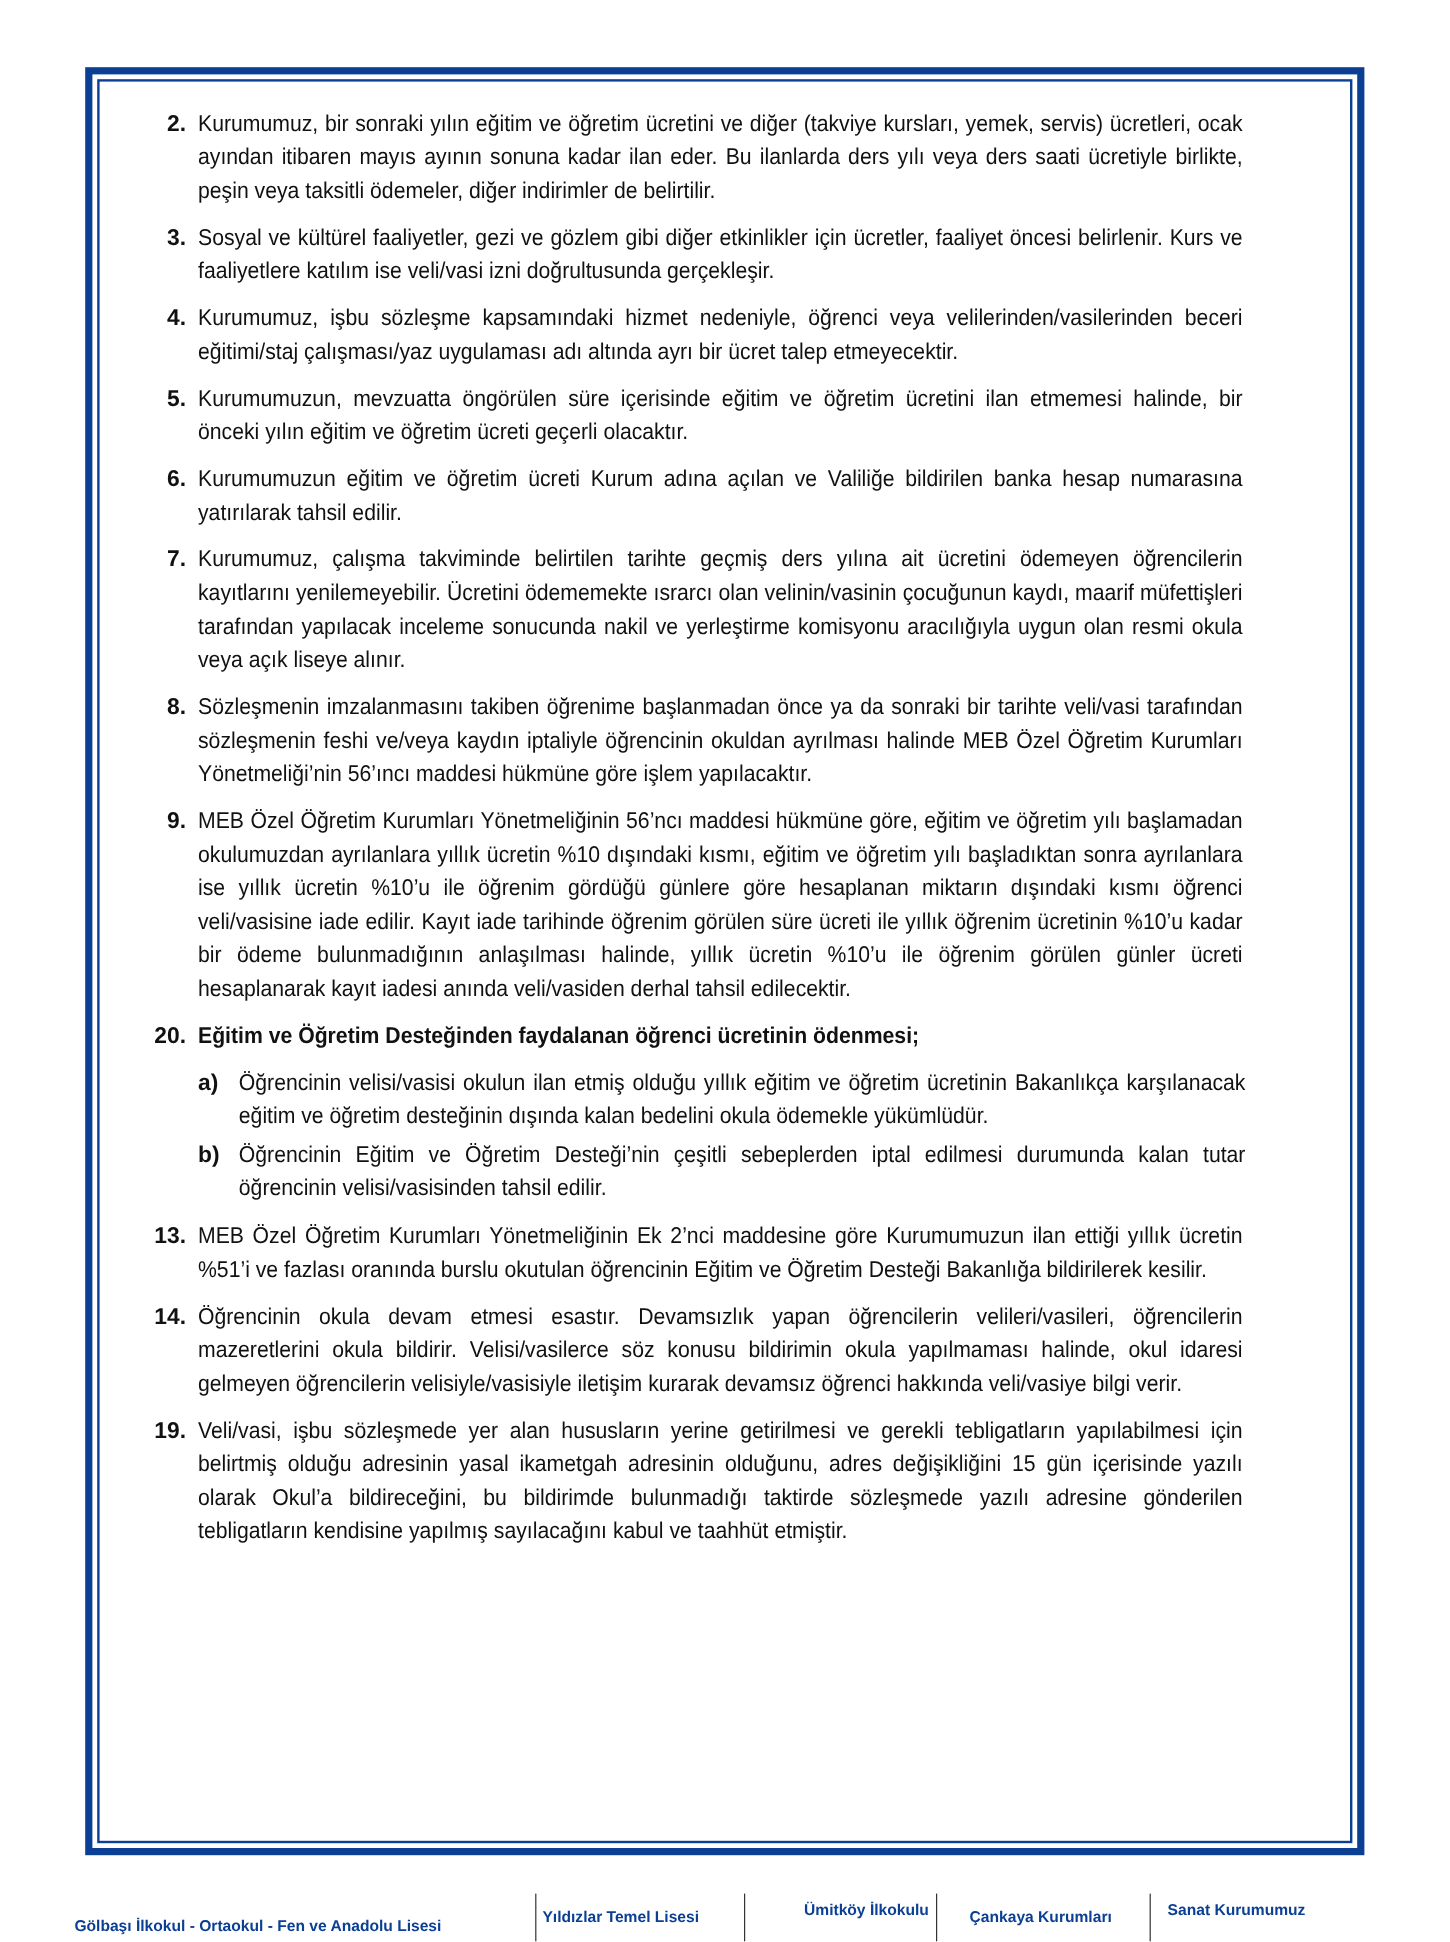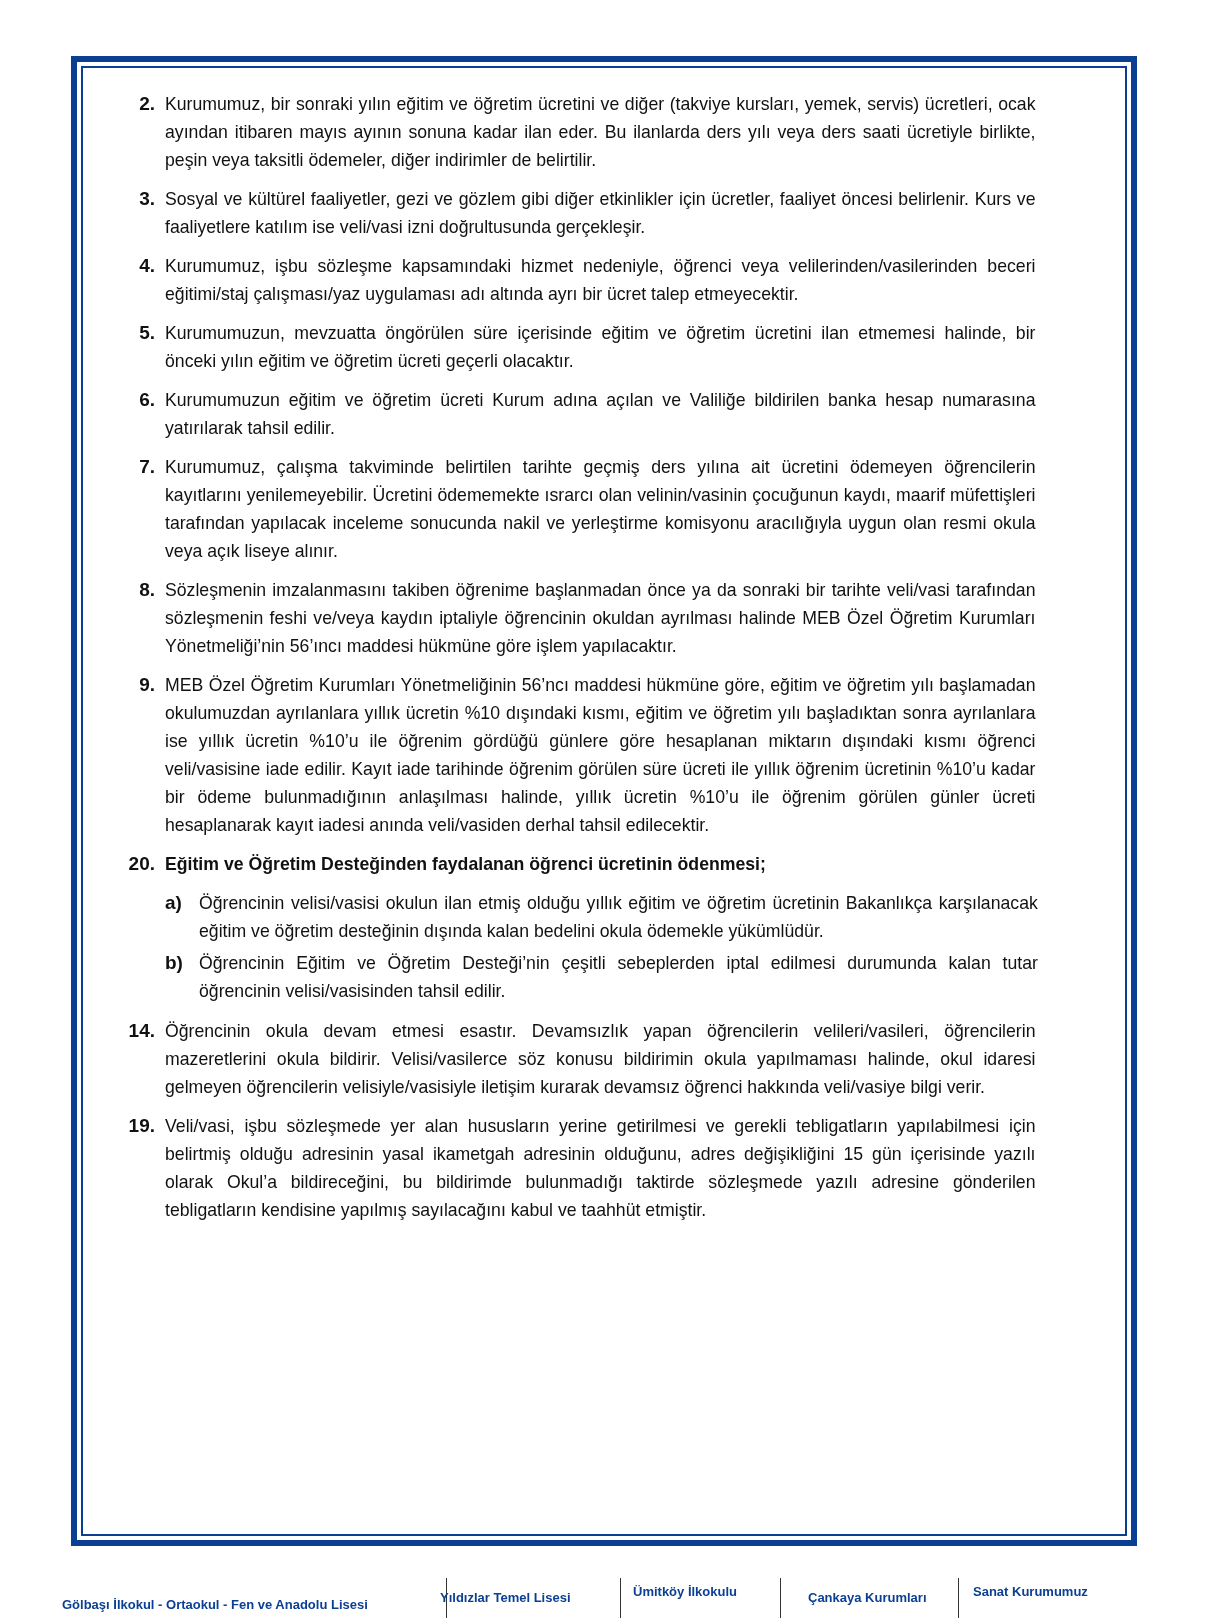--- a/index.html
+++ b/index.html
@@ -67,33 +67,37 @@
       <div class="sub">
         <div class="lbl">a)</div>
         <div class="text">Öğrencinin velisi/vasisi okulun ilan etmiş olduğu yıllık eğitim ve öğretim ücretinin Bakanlıkça karşılanacak eğitim ve öğretim desteğinin dışında kalan bedelini okula ödemekle yükümlüdür.</div>
       </div>
       <div class="sub">
         <div class="lbl">b)</div>
         <div class="text">Öğrencinin Eğitim ve Öğretim Desteği’nin çeşitli sebeplerden iptal edilmesi durumunda kalan tutar öğrencinin velisi/vasisinden tahsil edilir.</div>
       </div>
       <div style="height: 8px;"></div>
       <div class="item">
+        <div class="num">13.</div>
+        <div class="text">MEB Özel Öğretim Kurumları Yönetmeliğinin Ek 2’nci maddesine göre Kurumumuzun ilan ettiği yıllık ücretin %51’i ve fazlası oranında burslu okutulan öğrencinin Eğitim ve Öğretim Desteği Bakanlığa bildirilerek kesilir.</div>
+      </div>
+      <div class="item">
         <div class="num">14.</div>
         <div class="text">Öğrencinin okula devam etmesi esastır. Devamsızlık yapan öğrencilerin velileri/vasileri, öğrencilerin mazeretlerini okula bildirir. Velisi/vasilerce söz konusu bildirimin okula yapılmaması halinde, okul idaresi gelmeyen öğrencilerin velisiyle/vasisiyle iletişim kurarak devamsız öğrenci hakkında veli/vasiye bilgi verir.</div>
       </div>
       <div class="item">
         <div class="num">19.</div>
         <div class="text">Veli/vasi, işbu sözleşmede yer alan hususların yerine getirilmesi ve gerekli tebligatların yapılabilmesi için belirtmiş olduğu adresinin yasal ikametgah adresinin olduğunu, adres değişikliğini 15 gün içerisinde yazılı olarak Okul’a bildireceğini, bu bildirimde bulunmadığı taktirde sözleşmede yazılı adresine gönderilen tebligatların kendisine yapılmış sayılacağını kabul ve taahhüt etmiştir.</div>
       </div>
     </div>
 </div>
 
 <div class="footer">
   <span class="school" style="left:62px;margin-top:11px;">Gölbaşı İlkokul - Ortaokul - Fen ve Anadolu Lisesi</span>
   <span class="sep" style="left:446px;"></span>
-  <span class="school" style="left:440px;top:18px;">Yıldızlar Temel Lisesi</span>
+  <span class="school" style="left:452px;top:18px;">Yıldızlar Temel Lisesi</span>
   <span class="sep" style="left:620px;"></span>
-  <span class="school" style="left:633px;top:12px;">Ümitköy İlkokulu</span>
+  <span class="school" style="left:670px;top:12px;">Ümitköy İlkokulu</span>
   <span class="sep" style="left:780px;"></span>
   <span class="school" style="left:808px;top:18px;">Çankaya Kurumları</span>
   <span class="sep" style="left:958px;"></span>
   <span class="school" style="left:973px;top:12px;">Sanat Kurumumuz</span>
 </div>
 
 </body></html>

